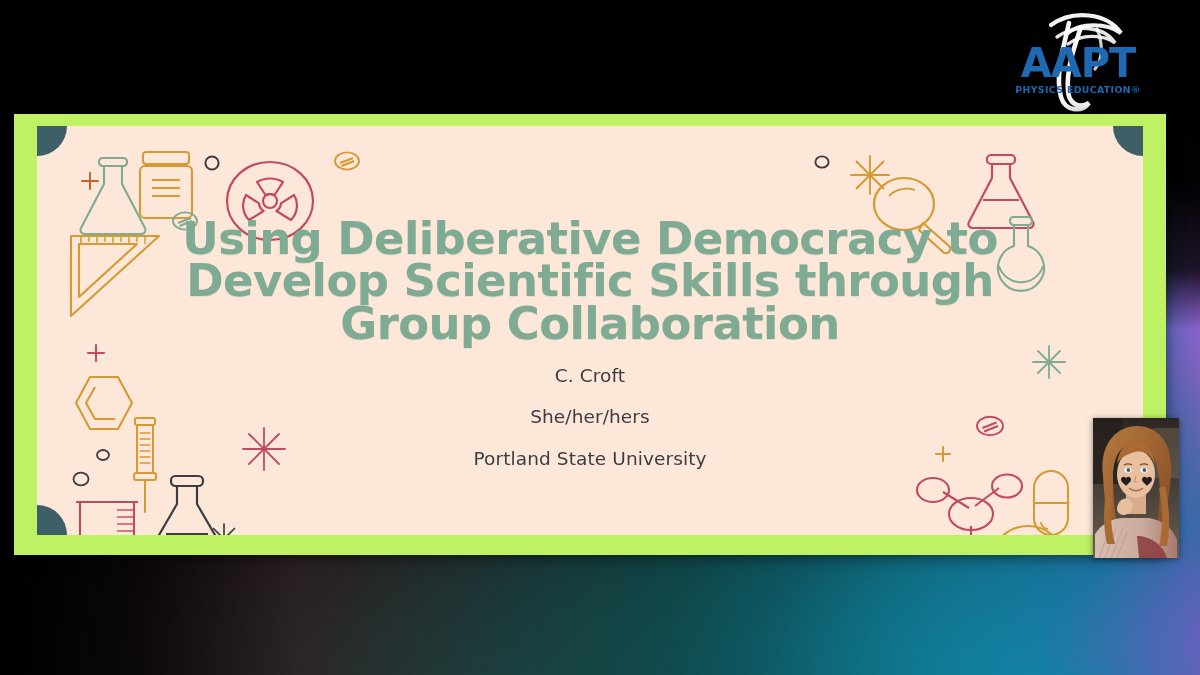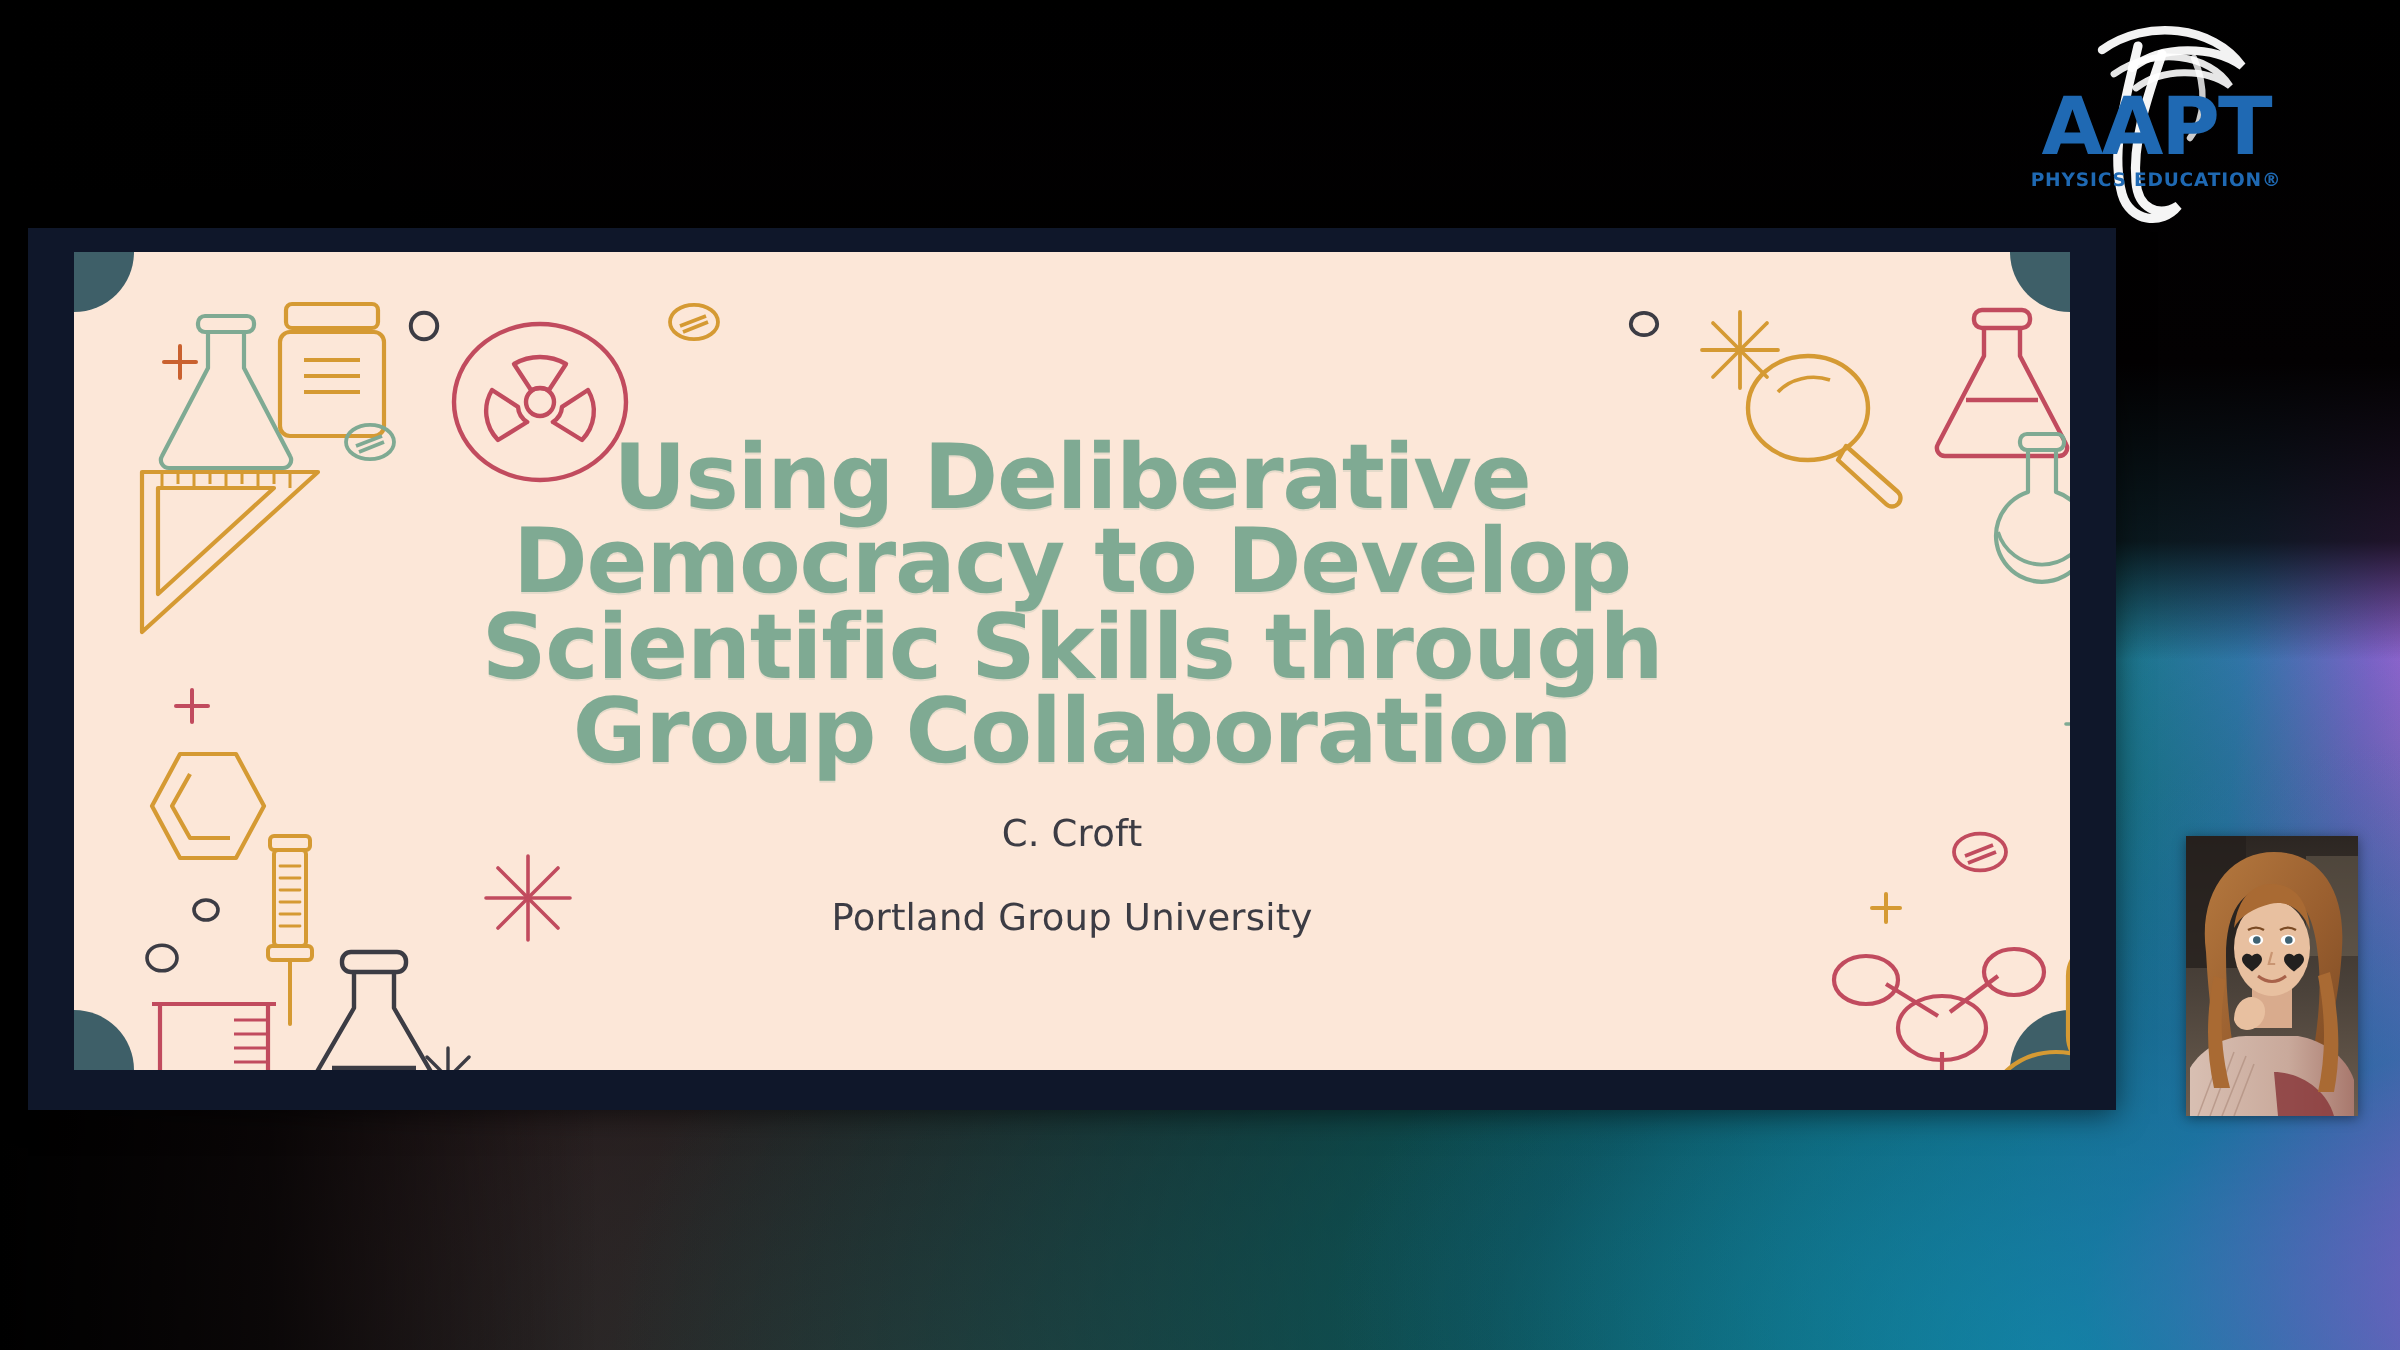--- a/index.html
+++ b/index.html
@@ -55,23 +55,23 @@
     width: 134px;
     height: 112px;
   }
   .aapt-logo svg { display: block; width: 100%; height: 100%; }
 
   
   .slide-shell {
     position: absolute;
     left: 14px;
     top: 114px;
-    width: 1044px;
+    width: 1152px;
     height: 441px;
-    background: #0f172a;
+    background: #bef264;
     box-shadow: 0 2px 14px rgba(0,0,0,0.55);
   }
   .slide-inner {
     position: absolute;
     left: 23px;
     top: 12px;
     right: 23px;
     bottom: 20px;
     background: #fce7d8;
     overflow: hidden;
@@ -412,21 +412,22 @@
             <path d="M54 49 a20 18 0 0 0 2.5 -21 l-11 7 a9 8 0 0 1 -4 6.4 Z"></path>
           </g>
         </svg>
 
       </div>
 
       <div class="slide-text">
         <h1 class="slide-title">Using Deliberative Democracy to Develop Scientific Skills through Group Collaboration</h1>
         <div class="slide-sub">
           <div>C. Croft</div>
-          <div>Portland Group University</div>
+          <div>She/her/hers</div>
+          <div>Portland State University</div>
         </div>
       </div>
 
     </div>
   </div>
 
   <div class="webcam">
     <svg viewBox="0 0 86 140" xmlns="http://www.w3.org/2000/svg" preserveAspectRatio="xMidYMid slice">
       <defs>
         <linearGradient id="roomBg" x1="0" y1="0" x2="0" y2="1">

